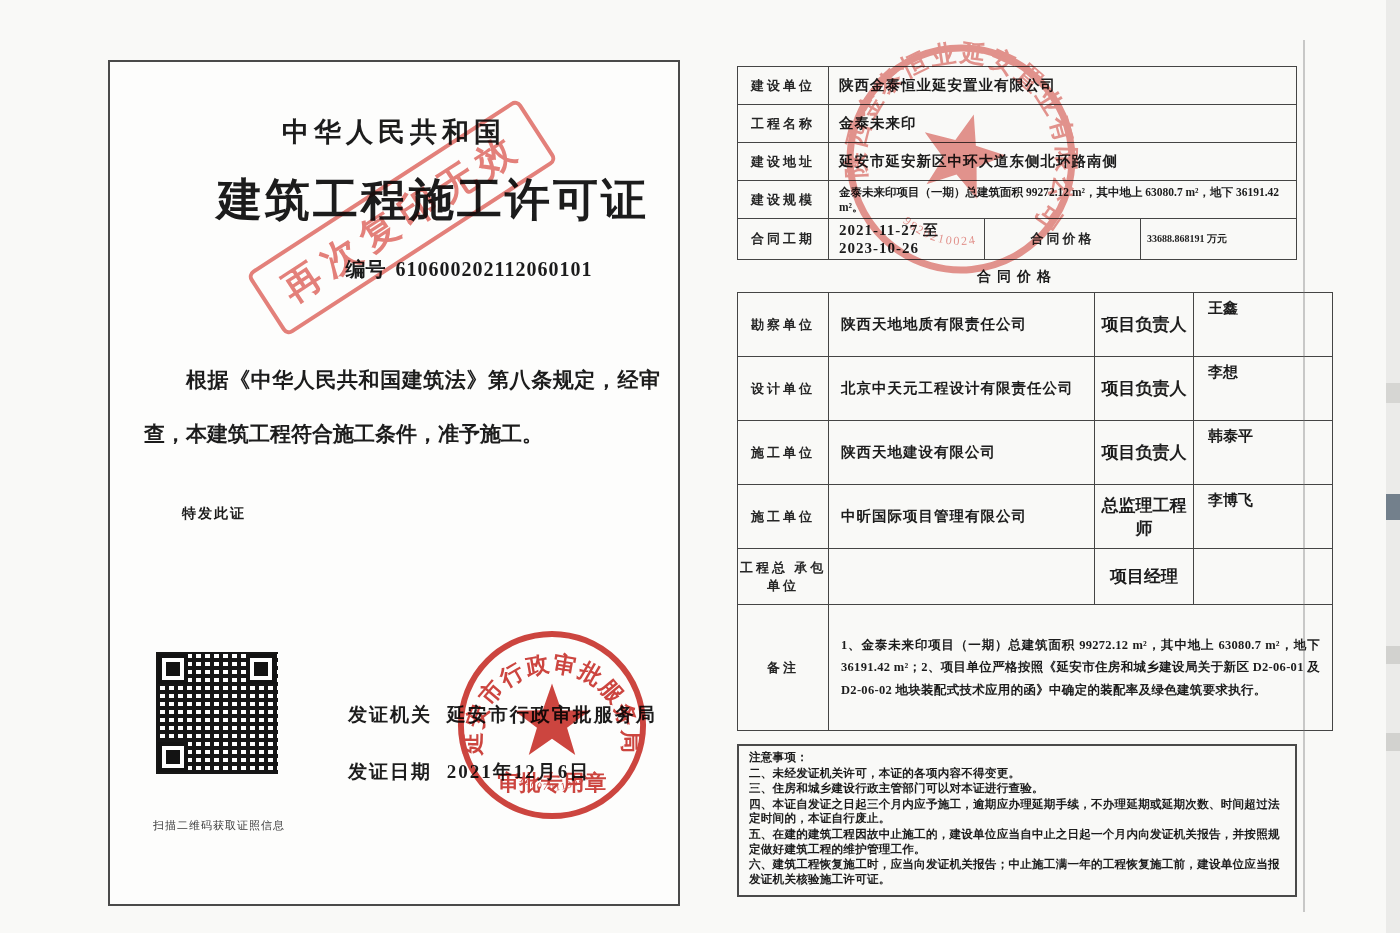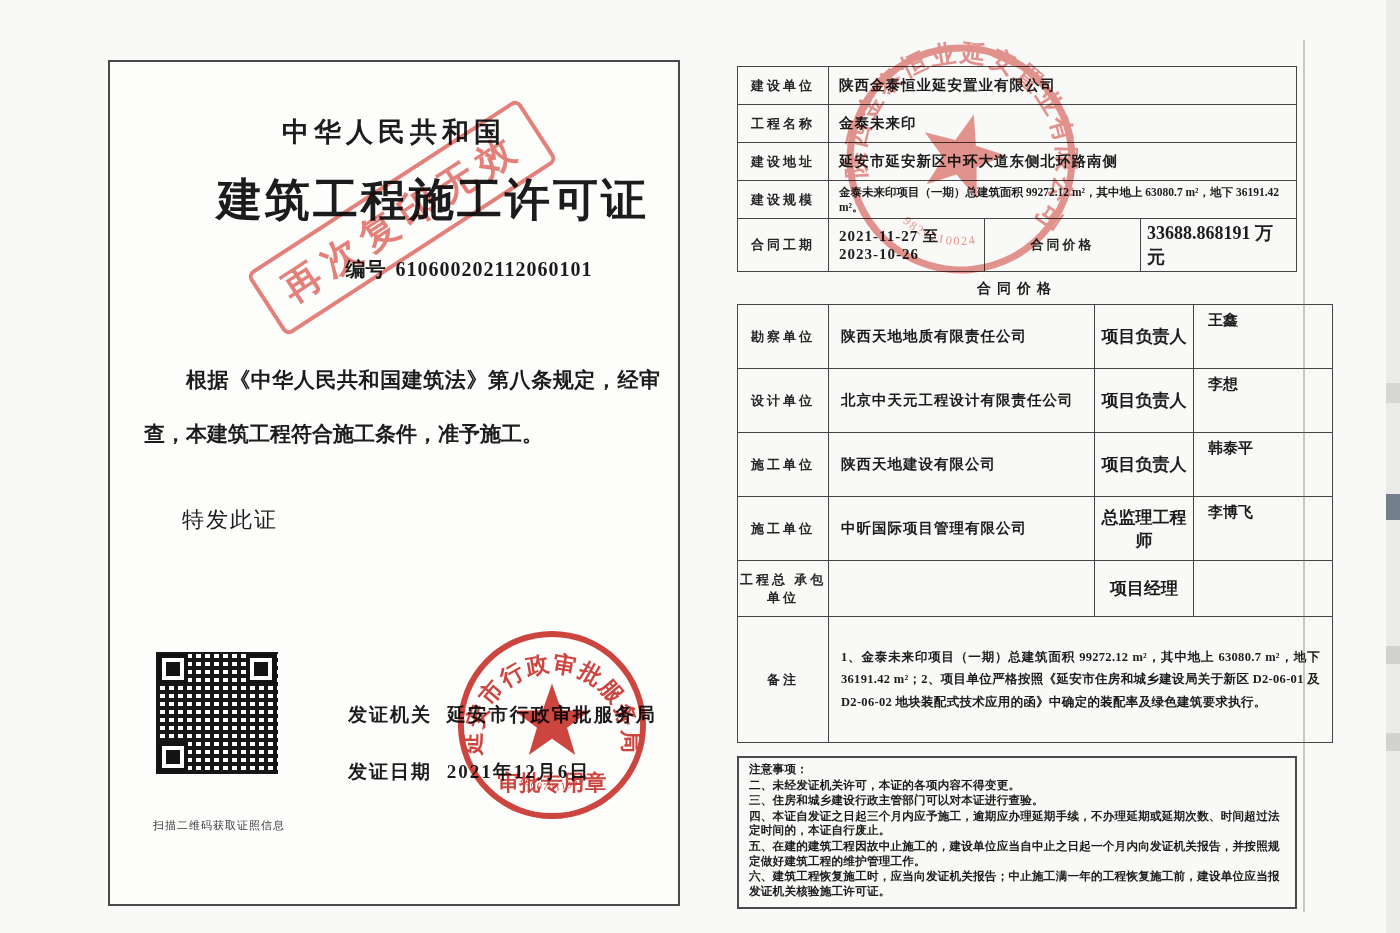--- a/index.html
+++ b/index.html
@@ -11,21 +11,21 @@
              background:#fdfdfc;border:2px solid #4a4a4a;box-sizing:border-box;}
   .country{position:absolute;top:52px;left:0;width:100%;text-align:center;
            font-size:27px;font-weight:bold;letter-spacing:5px;}
   .cert-title{position:absolute;top:108px;left:0;width:100%;text-align:center;
               font-size:45px;font-weight:bold;letter-spacing:3px;padding-left:39px;}
   .cert-no{position:absolute;top:194px;left:0;width:100%;text-align:center;
            padding-left:150px;box-sizing:border-box;font-size:20px;font-weight:bold;}
   .cert-no .num{letter-spacing:1px;margin-left:10px;font-family:"Liberation Serif",serif;}
   .body-par{position:absolute;top:292px;left:34px;right:18px;
             font-size:21px;font-weight:bold;line-height:2.55;text-indent:2em;text-align:justify;}
-  .issue-st{position:absolute;top:443px;left:72px;font-size:22px;font-weight:normal;letter-spacing:2px;}
+  .issue-st{position:absolute;top:443px;left:72px;font-size:14px;font-weight:bold;letter-spacing:2px;}
 
   .qr{position:absolute;left:46px;top:590px;width:122px;height:122px;background-color:#fff;
       background-image:
         repeating-linear-gradient(90deg,#161616 0 4px,transparent 4px 9px),
         repeating-linear-gradient(0deg,#161616 0 4px,transparent 4px 8px),
         repeating-linear-gradient(45deg,#fff 0 3px,transparent 3px 10px);}
   .qr .f{position:absolute;width:22px;height:22px;border:4px solid #131313;background:#fff;}
   .qr .f::after{content:"";position:absolute;inset:4px;background:#131313;}
   .qr .f.tl{left:2px;top:2px}.qr .f.tr{right:2px;top:2px}.qr .f.bl{left:2px;bottom:2px}
   .qr-cap{position:absolute;left:34px;top:724px;width:150px;text-align:center;
@@ -146,21 +146,21 @@
         <td class="val-cell" colspan="3">延安市延安新区中环大道东侧北环路南侧</td>
       </tr>
       <tr style="height:38px">
         <td class="lbl-cell">建设规模</td>
         <td class="val-cell scale-cell" colspan="3">金泰未来印项目（一期）总建筑面积 99272.12 m²，其中地上 63080.7 m²，地下 36191.42 m²。</td>
       </tr>
       <tr style="height:38px">
         <td class="lbl-cell">合同工期</td>
         <td class="val-cell" style="width:252px;font-size:15px">2021-11-27 至 2023-10-26</td>
         <td class="lbl-cell" style="width:96px">合同价格</td>
-        <td class="val-cell" style="width:124px;padding-left:6px;font-size:18px;letter-spacing:0">33688.868191 万元</td>
+        <td class="val-cell" style="width:124px;padding-left:6px;font-size:10px;letter-spacing:0">33688.868191 万元</td>
       </tr>
     </tbody>
       </table>
 
     <div class="section-title">合同价格</div>
 
     <table class="t2">
       <tbody>
           <tr style="height:64px">
         <td class="lbl-cell" style="width:88px">勘察单位</td>

